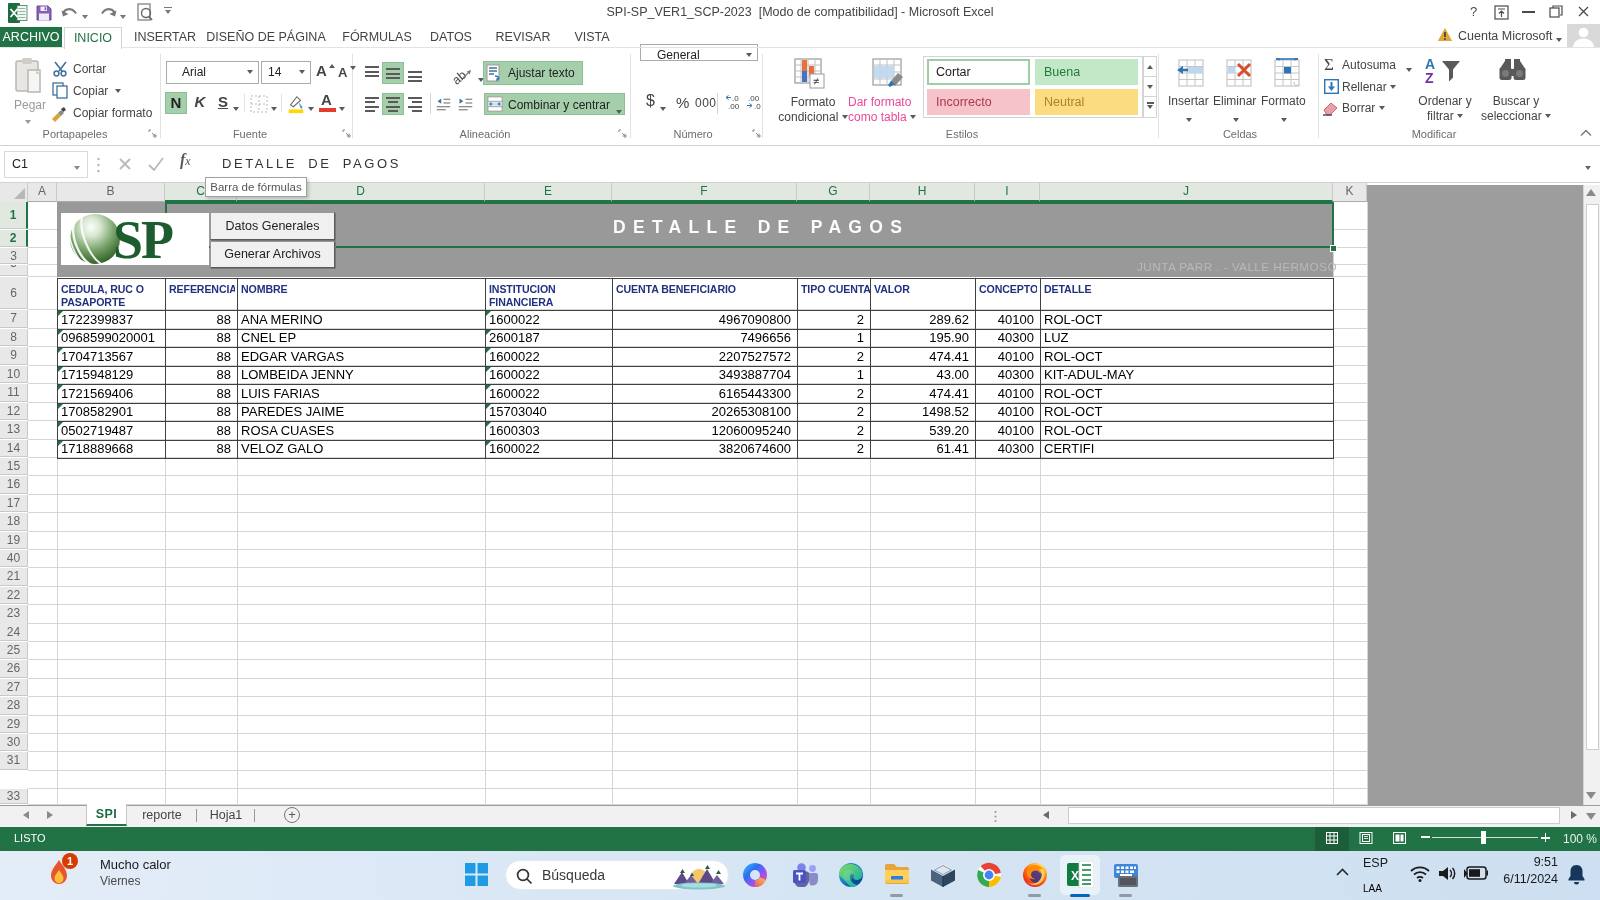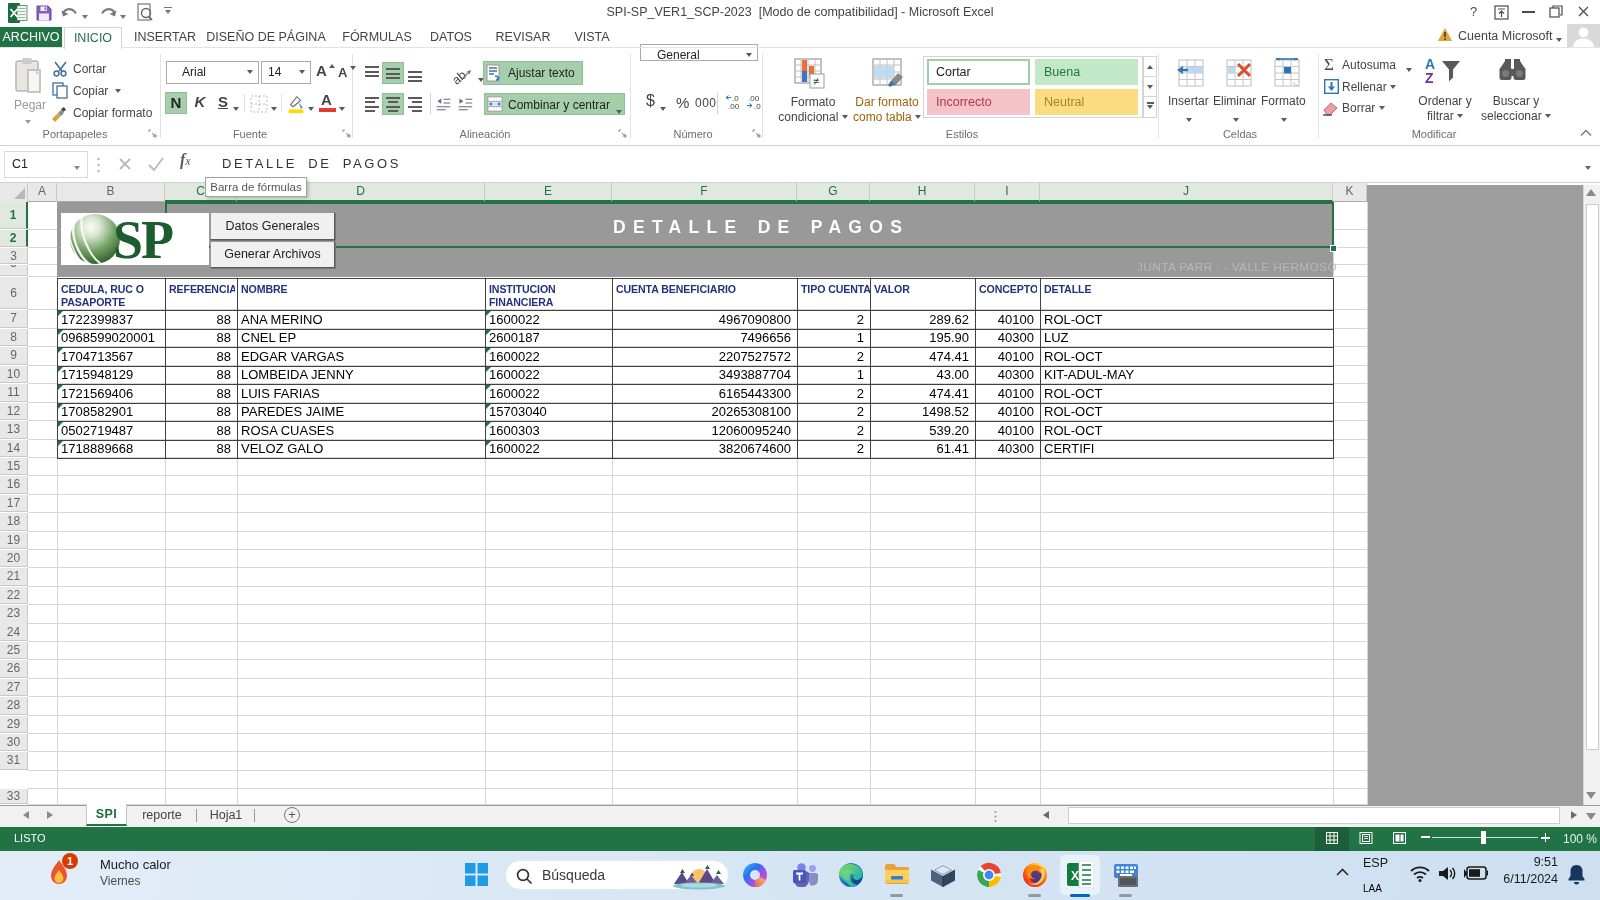--- a/index.html
+++ b/index.html
@@ -247,21 +247,21 @@
  <text x="19" y="27" font-size="11" fill="#333" font-family="Liberation Sans">≠</text>
 </svg>
 <div class="a" style="left:775px;top:95px;width:76px;text-align:center;font-size:12px;color:#444;line-height:15px">Formato<br>condicional&nbsp;<i class="td"></i></div>
 <svg class="a" style="left:872px;top:58px" width="34" height="32" viewBox="0 0 34 32">
  <rect x="1" y="1" width="28" height="26" fill="#fff" stroke="#9a9a9a" stroke-width="1.2"></rect>
  <path d="M1 7h28M1 14h28M1 21h28M8 1v26M15 1v26M22 1v26" stroke="#c0c0c0" stroke-width="1"></path>
  <path d="M2 8h20v12H2z" fill="#bdd7ee" opacity="0.9"></path>
  <path d="M18 24l8-9 5 4-8 9z" fill="#8a8a8a"></path>
  <path d="M16 27l3-4 4 3-5 3z" fill="#2e75b6"></path>
 </svg>
-<div class="a" style="left:848px;top:95px;width:78px;text-align:center;font-size:12px;color:#a16207;line-height:15px">Dar formato<br>como tabla&nbsp;<i class="td"></i></div>
+<div class="a" style="left:848px;top:95px;width:78px;font-size:12px;color:#ec4899;line-height:15px">Dar formato<br>como tabla&nbsp;<i class="td"></i></div>
 <div class="a" style="left:923px;top:56px;width:220px;height:62px;border:1px solid #d4d4d4;background:#fff"></div>
 <div class="a" style="left:927px;top:59px;width:103px;height:26px;border:2px solid #9fcfa6;background:#fff;font-size:12.5px;color:#222;line-height:22px;padding-left:7px">Cortar</div>
 <div class="a" style="left:1035px;top:59px;width:103px;height:26px;background:#c3e8c7;font-size:12.5px;color:#217a38;line-height:26px;padding-left:9px">Buena</div>
 <div class="a" style="left:927px;top:89px;width:103px;height:26px;background:#f6c3cb;font-size:12.5px;color:#aa3a4b;line-height:26px;padding-left:9px">Incorrecto</div>
 <div class="a" style="left:1035px;top:89px;width:103px;height:26px;background:#fbdc80;font-size:12.5px;color:#a8842c;line-height:26px;padding-left:9px">Neutral</div>
 <div class="a" style="left:1143px;top:56px;width:14px;height:21px;border:1px solid #d4d4d4;text-align:center"><i class="tu"></i></div>
 <div class="a" style="left:1143px;top:76px;width:14px;height:21px;border:1px solid #d4d4d4;text-align:center"><i class="td"></i></div>
 <div class="a" style="left:1143px;top:96px;width:14px;height:22px;border:1px solid #d4d4d4">
       <div style="margin:5px auto 1px;width:7px;height:1.5px;background:#5a5a5a"></div>
       <div style="margin:1px auto;width:0;height:0;border-top:4px solid #5a5a5a;border-left:3.2px solid transparent;border-right:3.2px solid transparent"></div>
@@ -391,21 +391,21 @@
 <div class="rowhead" style="top:365.5px;height:17.5px;line-height:17.5px;border-right:1px solid #c9c9c9;border-bottom:1px solid #c9c9c9">10</div>
 <div class="rowhead" style="top:384px;height:17.5px;line-height:17.5px;border-right:1px solid #c9c9c9;border-bottom:1px solid #c9c9c9">11</div>
 <div class="rowhead" style="top:402.5px;height:17.5px;line-height:17.5px;border-right:1px solid #c9c9c9;border-bottom:1px solid #c9c9c9">12</div>
 <div class="rowhead" style="top:421px;height:17.5px;line-height:17.5px;border-right:1px solid #c9c9c9;border-bottom:1px solid #c9c9c9">13</div>
 <div class="rowhead" style="top:439.5px;height:17.5px;line-height:17.5px;border-right:1px solid #c9c9c9;border-bottom:1px solid #c9c9c9">14</div>
 <div class="rowhead" style="top:458.0px;height:17.399999999999977px;line-height:17.399999999999977px;border-right:1px solid #c9c9c9;border-bottom:1px solid #c9c9c9">15</div>
 <div class="rowhead" style="top:476.4px;height:17.399999999999977px;line-height:17.399999999999977px;border-right:1px solid #c9c9c9;border-bottom:1px solid #c9c9c9">16</div>
 <div class="rowhead" style="top:494.79999999999995px;height:17.399999999999977px;line-height:17.399999999999977px;border-right:1px solid #c9c9c9;border-bottom:1px solid #c9c9c9">17</div>
 <div class="rowhead" style="top:513.1999999999999px;height:17.399999999999977px;line-height:17.399999999999977px;border-right:1px solid #c9c9c9;border-bottom:1px solid #c9c9c9">18</div>
 <div class="rowhead" style="top:531.5999999999999px;height:17.399999999999977px;line-height:17.399999999999977px;border-right:1px solid #c9c9c9;border-bottom:1px solid #c9c9c9">19</div>
-<div class="rowhead" style="top:549.9999999999999px;height:17.399999999999977px;line-height:17.399999999999977px;border-right:1px solid #c9c9c9;border-bottom:1px solid #c9c9c9">20</div>
+<div class="rowhead" style="top:549.9999999999999px;height:17.399999999999977px;line-height:17.399999999999977px;border-right:1px solid #c9c9c9;border-bottom:1px solid #c9c9c9">40</div>
 <div class="rowhead" style="top:568.3999999999999px;height:17.399999999999977px;line-height:17.399999999999977px;border-right:1px solid #c9c9c9;border-bottom:1px solid #c9c9c9">21</div>
 <div class="rowhead" style="top:586.7999999999998px;height:17.399999999999977px;line-height:17.399999999999977px;border-right:1px solid #c9c9c9;border-bottom:1px solid #c9c9c9">22</div>
 <div class="rowhead" style="top:605.1999999999998px;height:28px;line-height:17.399999999999977px;border-right:1px solid #c9c9c9;border-bottom:1px solid #c9c9c9">23</div>
 <div class="rowhead" style="top:623.5999999999998px;height:17.399999999999977px;line-height:17.399999999999977px;border-right:1px solid #c9c9c9;border-bottom:1px solid #c9c9c9">24</div>
 <div class="rowhead" style="top:641.9999999999998px;height:17.399999999999977px;line-height:17.399999999999977px;border-right:1px solid #c9c9c9;border-bottom:1px solid #c9c9c9">25</div>
 <div class="rowhead" style="top:660.3999999999997px;height:17.399999999999977px;line-height:17.399999999999977px;border-right:1px solid #c9c9c9;border-bottom:1px solid #c9c9c9">26</div>
 <div class="rowhead" style="top:678.7999999999997px;height:17.399999999999977px;line-height:17.399999999999977px;border-right:1px solid #c9c9c9;border-bottom:1px solid #c9c9c9">27</div>
 <div class="rowhead" style="top:697.1999999999997px;height:17.399999999999977px;line-height:17.399999999999977px;border-right:1px solid #c9c9c9;border-bottom:1px solid #c9c9c9">28</div>
 <div class="rowhead" style="top:715.5999999999997px;height:17.399999999999977px;line-height:17.399999999999977px;border-right:1px solid #c9c9c9;border-bottom:1px solid #c9c9c9">29</div>
 <div class="rowhead" style="top:733.9999999999997px;height:17.399999999999977px;line-height:17.399999999999977px;border-right:1px solid #c9c9c9;border-bottom:1px solid #c9c9c9">30</div>

